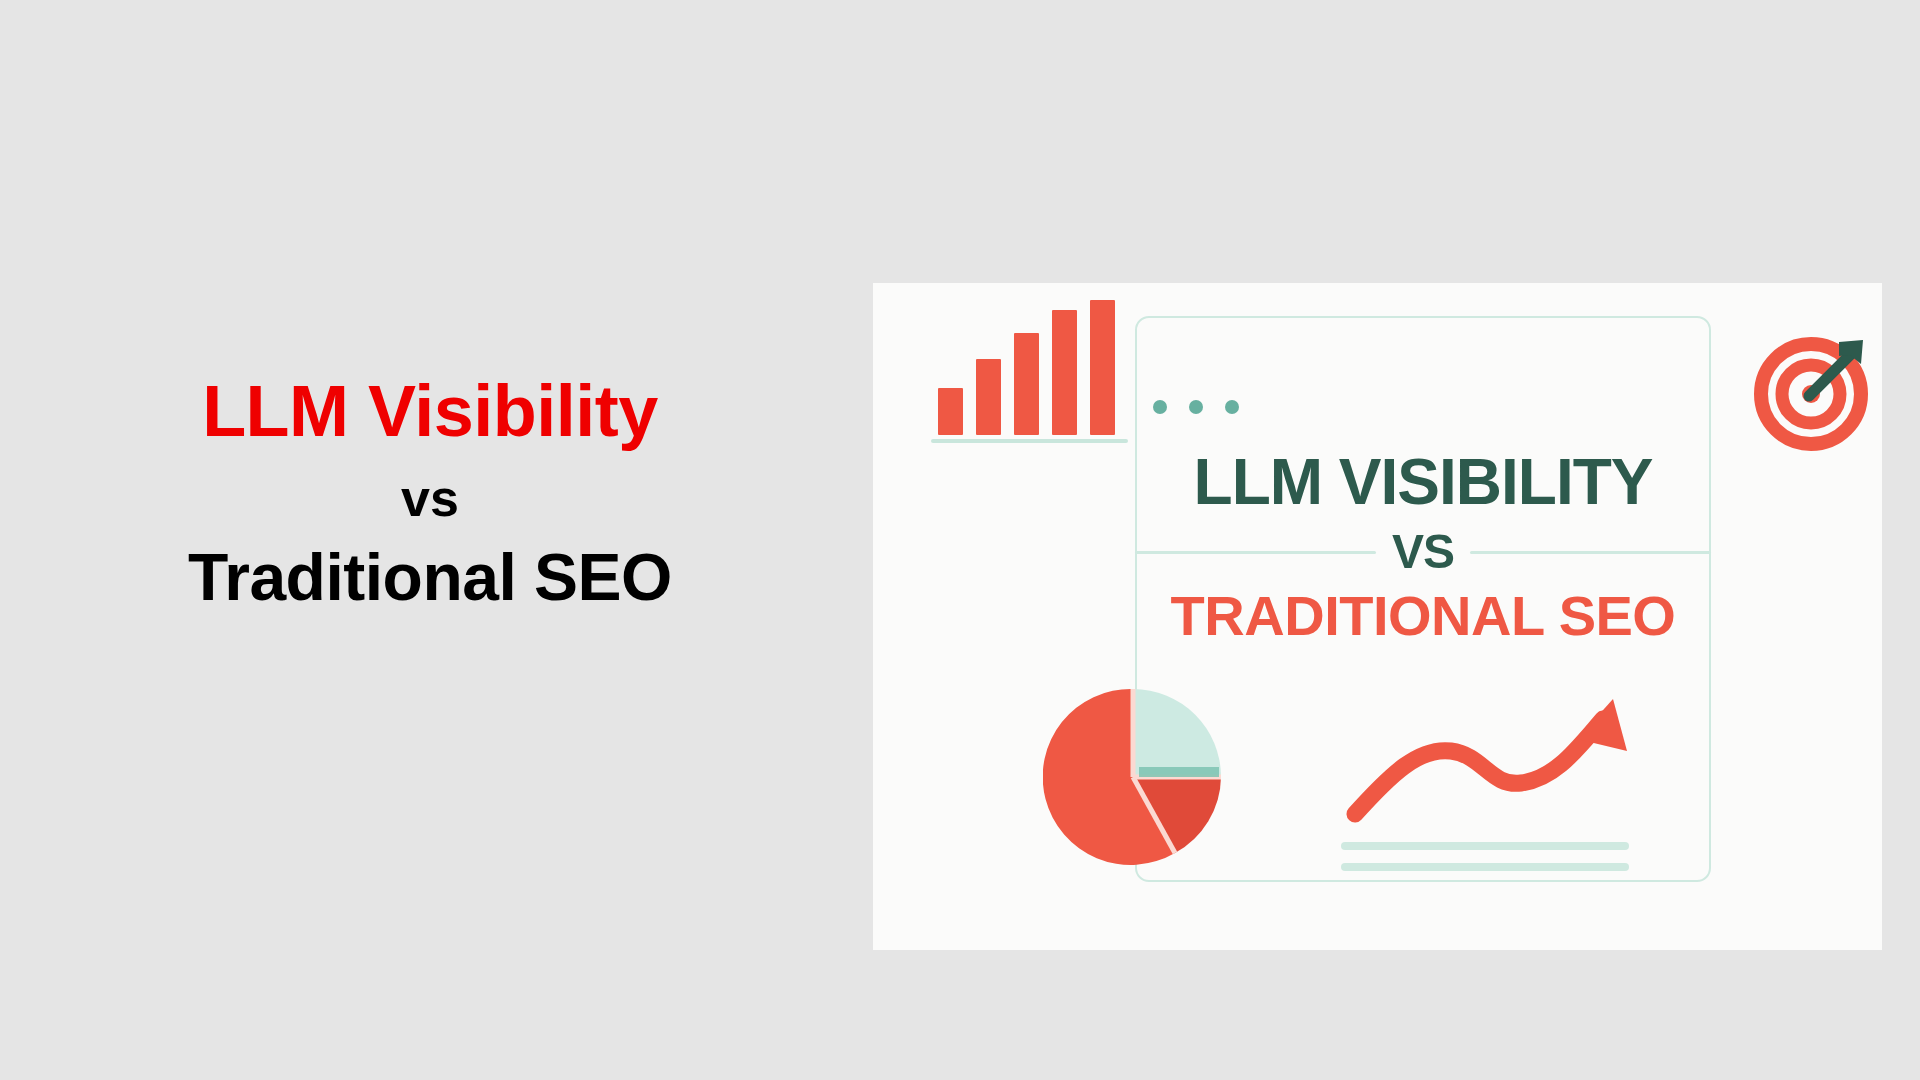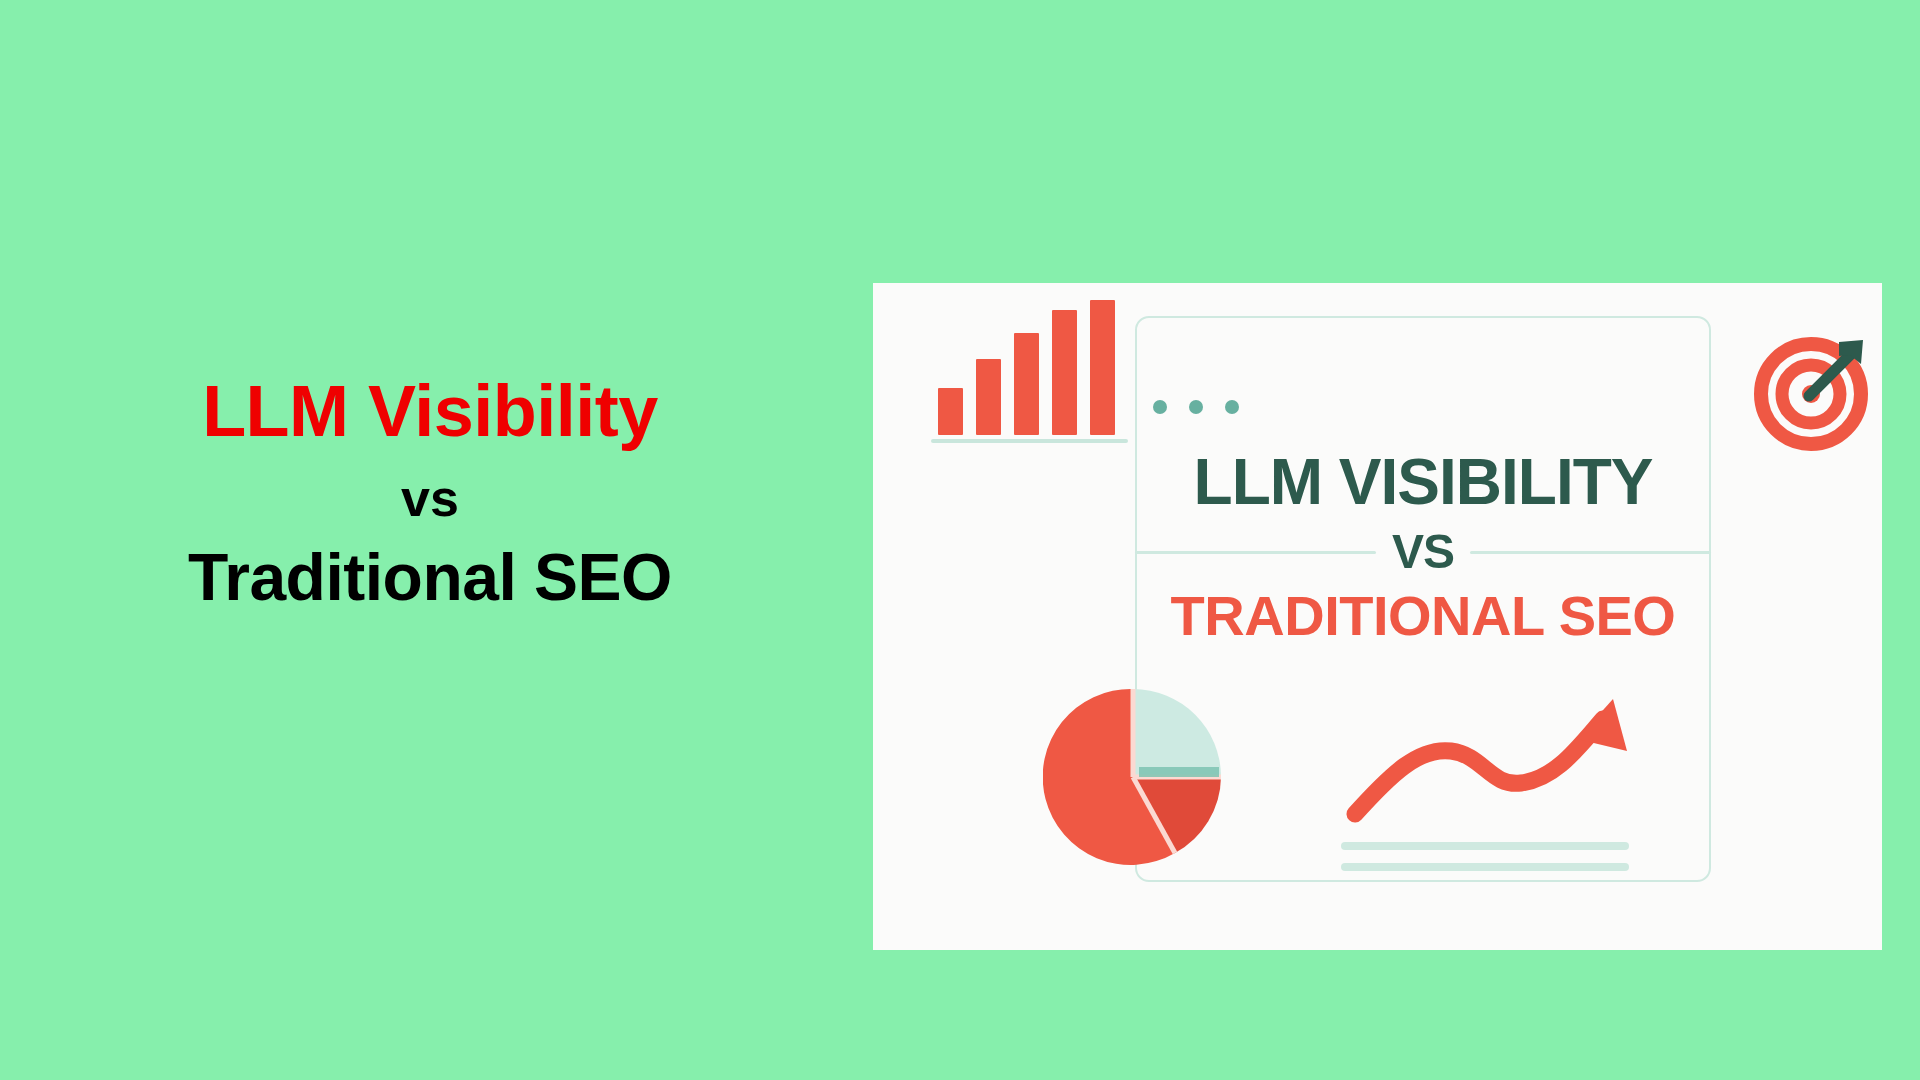--- a/index.html
+++ b/index.html
@@ -9,21 +9,21 @@
     height: 1080px;
     background: #ffffff;
     overflow: hidden;
     font-family: "Liberation Sans", sans-serif;
   }
 
   #root {
     position: relative;
     width: 1920px;
     height: 1080px;
-    background: #86efac;
+    background: #e5e5e5;
   }
 
   
   .left-text {
     position: absolute;
     left: 0px;
     top: 370px;
     width: 860px;
     text-align: center;
   }

